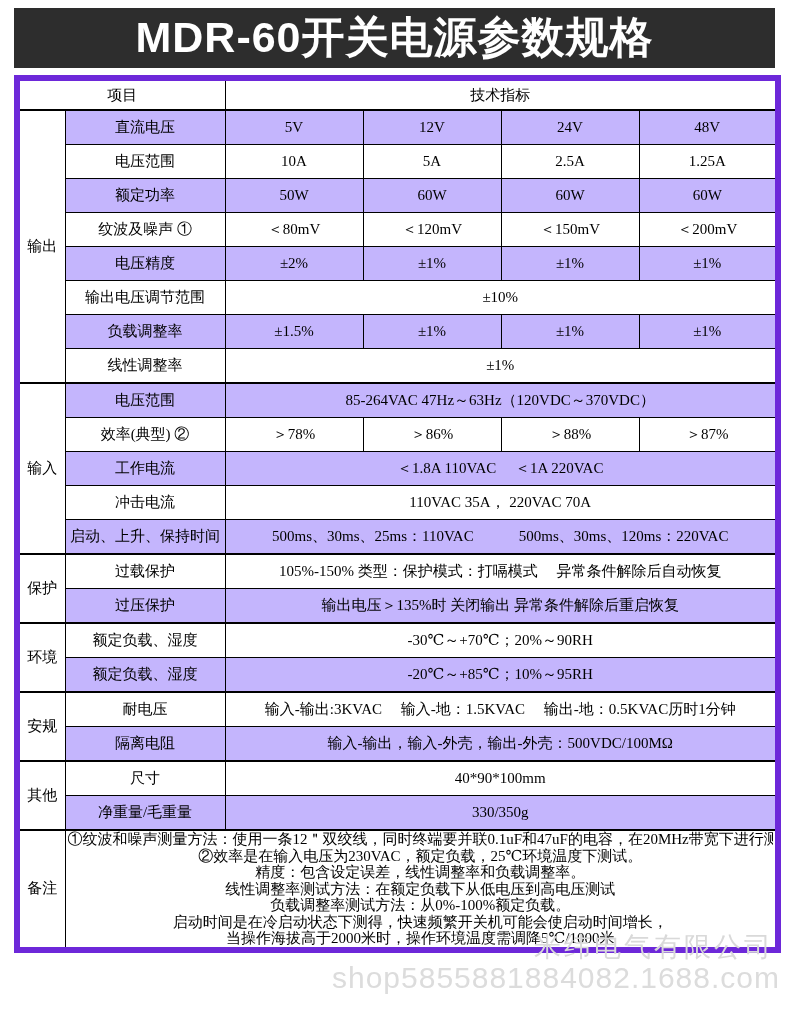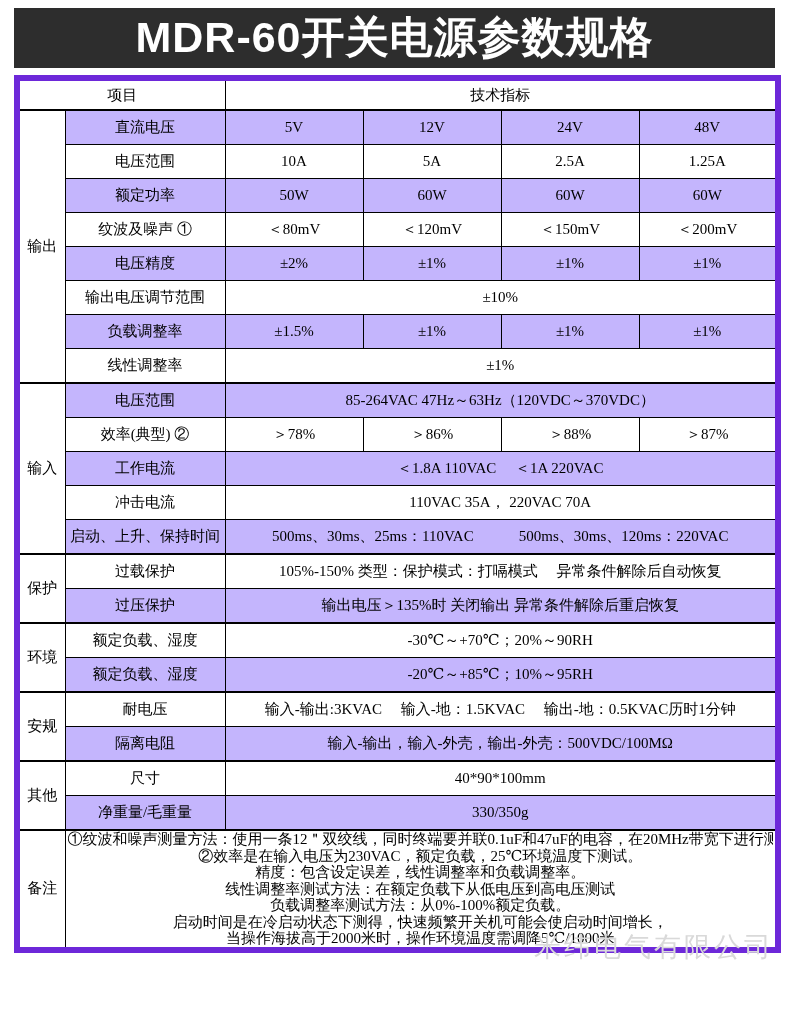--- a/index.html
+++ b/index.html
@@ -186,14 +186,15 @@
             <div class="note-line">线性调整率测试方法：在额定负载下从低电压到高电压测试</div>
             <div class="note-line">负载调整率测试方法：从0%-100%额定负载。</div>
             <div class="note-line">启动时间是在冷启动状态下测得，快速频繁开关机可能会使启动时间增长，</div>
             <div class="note-line">当操作海拔高于2000米时，操作环境温度需调降5℃/1000米</div>
           </td>
         </tr>
       </tbody>
   </table>
 
   <div class="wm-company">米纬电气有限公司</div>
+  <div class="wm-shop">shop5855881884082.1688.com</div>
 
 </div>
 
 </body></html>

